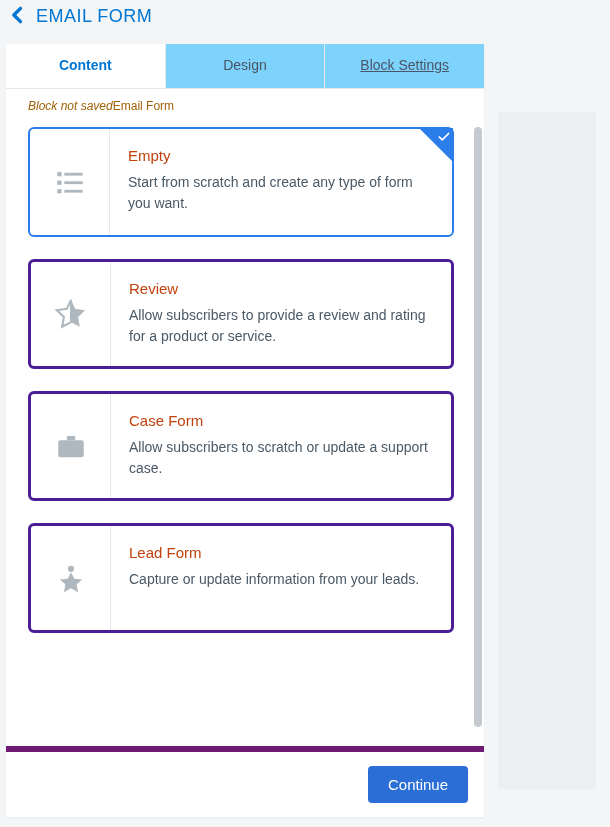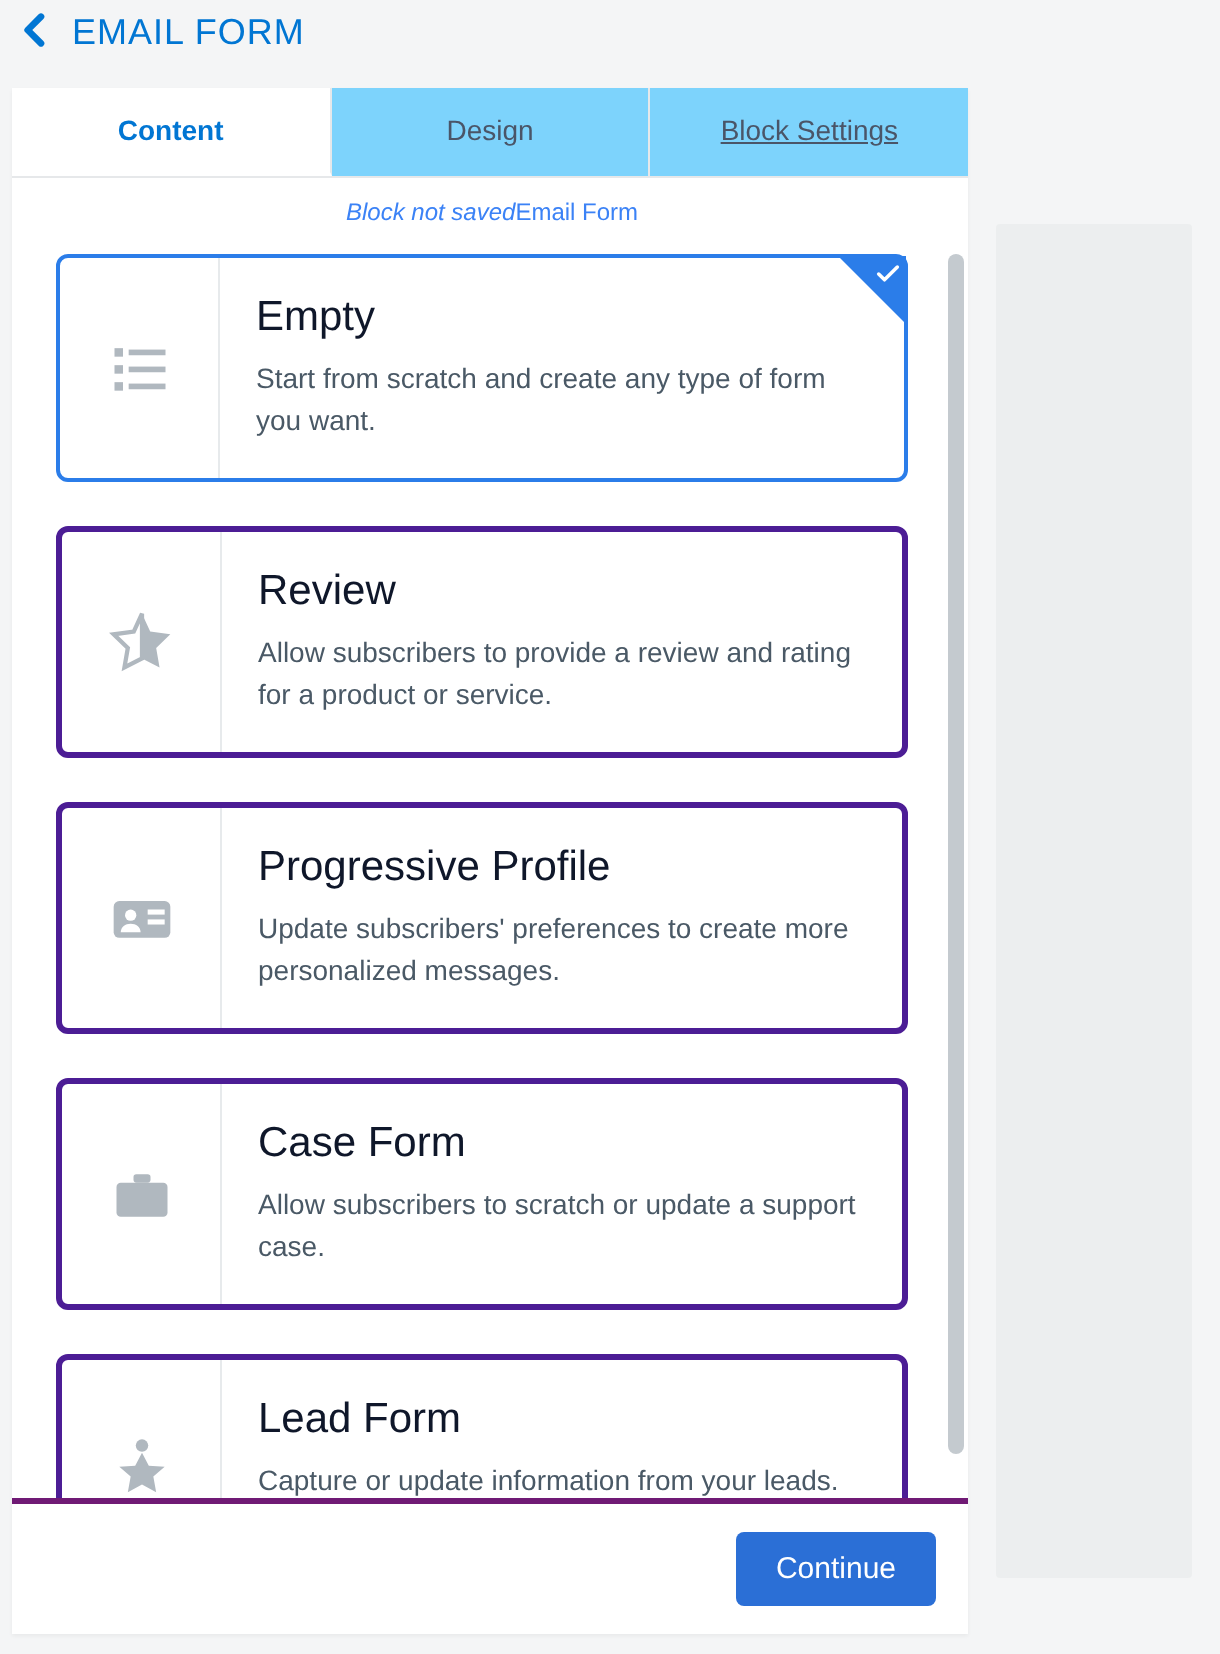--- a/index.html
+++ b/index.html
@@ -64,24 +64,24 @@
   .tab:last-child { border-right: none; text-decoration: underline; }
   .tab.active {
     color: #0176d3;
     font-weight: 600;
     border-bottom: 2px solid #fff;
     background:#fff;
   }
   .tab:not(.active){ background:#7dd3fc; }
   .sub-row {
     display: flex;
-    justify-content: center;
+    justify-content: flex-start;
     padding: 10px 20px 6px 22px;
     font-size: 12px;
-    color: #3b82f6;
+    color: #a16207;
   }
   .sub-row .left { font-style: italic;}
   .list-wrap {
     flex: 1;
     overflow: hidden;
     padding: 8px 10px 0 22px;
     position: relative;
   }
   .list-inner {
     height: 100%;
@@ -109,22 +109,22 @@
     align-items: center;
     justify-content: center;
     border-right: 1px solid #e7eaec;
     color: #b0b8bf;
   }
   .card .body {
     padding: 18px 18px 18px 18px;
     flex: 1;
   }
   .card .title {
-    font-size: 21px;
-    color: #0f172a;
+    font-size: 15px;
+    color: #c2410c;
     font-weight: 500;
     margin-bottom: 8px;
   }
   .card .desc {
     font-size: 14px;
     color: #4a5966;
     line-height: 1.5;
   }
   .corner {
     position: absolute;
@@ -149,21 +149,21 @@
   }
   .scrollbar-thumb {
     position: absolute;
     top: 0;
     width: 8px;
     height: 600px;
     background: #c4cacf;
     border-radius: 4px;
   }
   .footer {
-    border-top: 3px solid #701a75;
+    border-top: 6px solid #701a75;
     padding: 14px 16px;
     display: flex;
     justify-content: flex-end;
     background:#fff;
   }
   .continue-btn {
     background: #2b6fd6;
     color: #fff;
     border: none;
     border-radius: 4px;
@@ -231,35 +231,20 @@
                 <path d="M12 2l2.9 6.3L22 9.3l-5 4.8 1.2 6.9L12 17.8V2z" fill="#b0b8bf"></path>
                 <path d="M12 2l-2.9 6.3L2 9.3l5 4.8L5.8 21 12 17.8V2z" fill="none" stroke="#b0b8bf" stroke-width="1.5"></path>
               </svg>
           </div>
           <div class="body">
             <div class="title">Review</div>
             <div class="desc">Allow subscribers to provide a review and rating for a product or service.</div>
           </div>
         </div>
 
-        <div class="card">
-          <div class="icon-col id">
-            <svg viewBox="0 0 24 24">
-                <rect x="2" y="6" width="20" height="13" rx="2" fill="#b0b8bf"></rect>
-                <circle cx="8" cy="11" r="2" fill="#fff"></circle>
-                <path d="M4.5 17c0-1.8 1.6-3 3.5-3s3.5 1.2 3.5 3" fill="#fff"></path>
-                <rect x="14" y="9" width="6" height="1.8" fill="#fff"></rect>
-                <rect x="14" y="12.5" width="6" height="1.8" fill="#fff"></rect>
-              </svg>
-          </div>
-          <div class="body">
-            <div class="title">Progressive Profile</div>
-            <div class="desc">Update subscribers' preferences to create more personalized messages.</div>
-          </div>
-        </div>
 
         <div class="card">
           <div class="icon-col briefcase">
             <svg viewBox="0 0 24 24">
                 <rect x="3" y="8" width="18" height="12" rx="1.5" fill="#b0b8bf"></rect>
                 <rect x="9" y="5" width="6" height="3" rx="1" fill="#b0b8bf"></rect>
               </svg>
           </div>
           <div class="body">
             <div class="title">Case Form</div>

